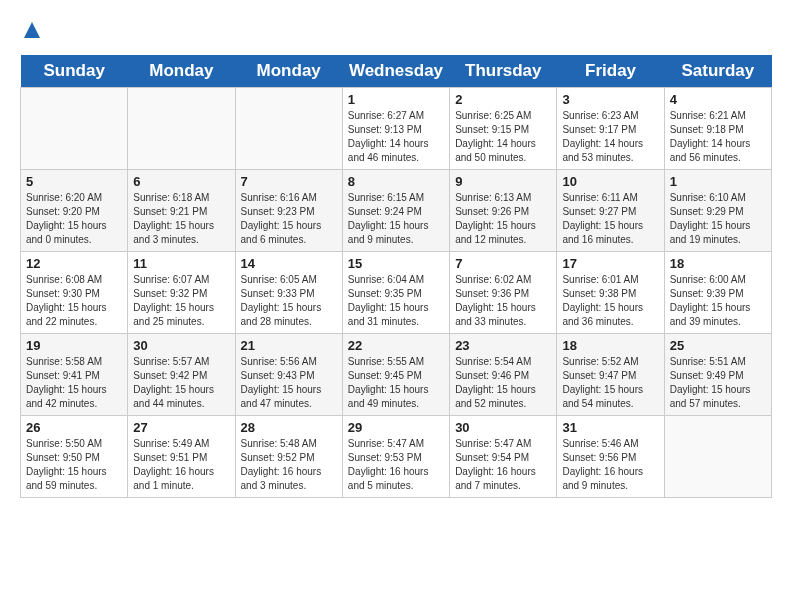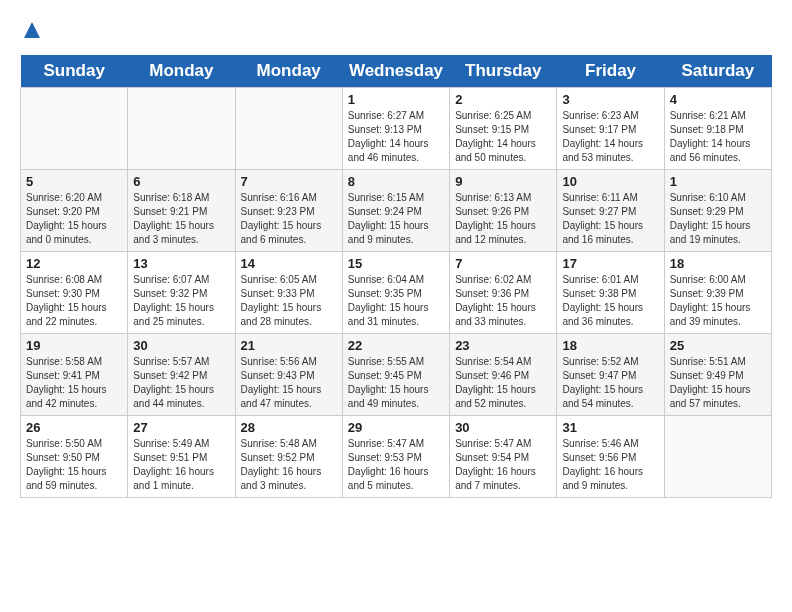--- a/index.html
+++ b/index.html
@@ -168,21 +168,21 @@
           <span class="day-number">1</span>
           <div class="day-info">Sunrise: 6:10 AM<br>Sunset: 9:29 PM<br>Daylight: 15 hours and 19 minutes.</div>
         </td>
       </tr>
       <tr>
         <td>
           <span class="day-number">12</span>
           <div class="day-info">Sunrise: 6:08 AM<br>Sunset: 9:30 PM<br>Daylight: 15 hours and 22 minutes.</div>
         </td>
         <td>
-          <span class="day-number">13</span>
+          <span class="day-number">11</span>
           <div class="day-info">Sunrise: 6:07 AM<br>Sunset: 9:32 PM<br>Daylight: 15 hours and 25 minutes.</div>
         </td>
         <td>
           <span class="day-number">14</span>
           <div class="day-info">Sunrise: 6:05 AM<br>Sunset: 9:33 PM<br>Daylight: 15 hours and 28 minutes.</div>
         </td>
         <td>
           <span class="day-number">15</span>
           <div class="day-info">Sunrise: 6:04 AM<br>Sunset: 9:35 PM<br>Daylight: 15 hours and 31 minutes.</div>
         </td>

